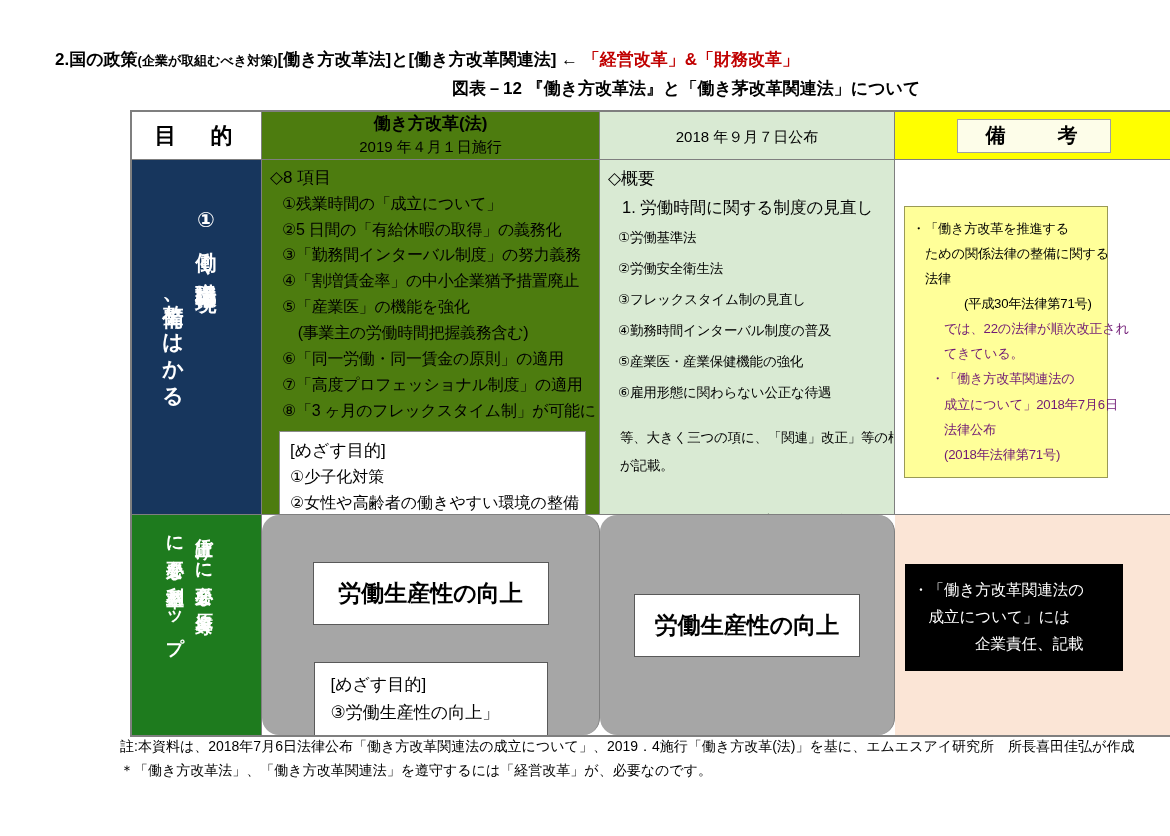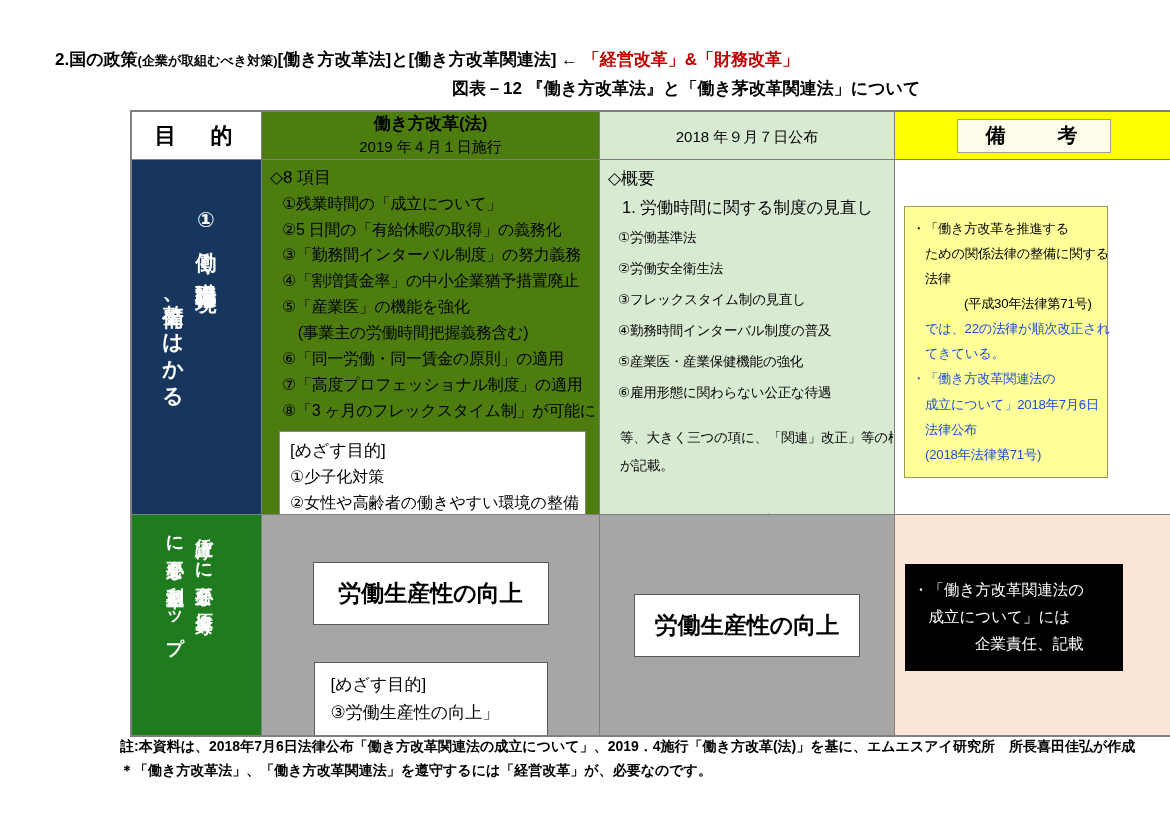--- a/index.html
+++ b/index.html
@@ -27,21 +27,21 @@
   .cell { border-right:1.5px solid #7f7f7f; border-bottom:1.5px solid #7f7f7f; box-sizing:border-box; position:relative; overflow:hidden; }
   .cell.last-col { border-right:none; }
   .cell.last-row { border-bottom:none; }
 
   .c-white { background:#ffffff; }
   .c-blue  { background:#4d7c0f; }
   .c-green { background:#d9ead3; }
   .c-yellow{ background:#ffff00; }
   .c-navy  { background:#17365d; }
   .c-dgreen{ background:#1e7b1e; }
-  .c-gray  { background:#a6a6a6; }
+  .c-gray  { background:#a6a6a6;border-radius:17px; }
   .c-pink  { background:#fbe5d6; }
 
   
   .hdr { display:flex; flex-direction:column; align-items:center; justify-content:center; text-align:center; }
   .hdr .t { font-weight:bold; font-size:17px; line-height:1.2; }
   .hdr .s { font-size:15px; margin-top:3px; }
   .purpose-hdr { font-size:22px; font-weight:bold; letter-spacing:6px; }
   .remarks-hdr-box {
     background:#fdfde9; border:1px solid #a0a0a0; width:152px; height:32px;
     display:flex; align-items:center; justify-content:center;
@@ -79,41 +79,41 @@
   .rl-note2 { font-size:13.5px; padding-left:4px; margin-top:26px; line-height:2.2; white-space:nowrap; }
 
   
   .remarks-box {
     position:absolute; left:9px; top:46px; width:204px;
     background:#ffff99; border:1px solid #9a9a55;
     padding:9px 7px 10px 7px; box-sizing:border-box;
     font-size:13.2px; line-height:1.9; letter-spacing:-0.2px;
   }
   .remarks-box .ln { white-space:nowrap; }
-  .remarks-box .red { color:#1d4ed8; }
+  .remarks-box .red { color:#701a75;margin-left:19px; }
 
   
   .prod-box {
     background:#ffffff; border:1px solid #595959; text-align:center;
     font-weight:bold; font-size:23px; padding:15px 0;
   }
   .prod-box.b1 { width:234px; margin:47px auto 0 auto; }
   .prod-box.b2 { width:224px; margin:79px auto 0 auto; }
   .goal-box2 {
     background:#ffffff; border:1px solid #595959; width:234px; margin:37px auto 0 auto;
     padding:8px 0 10px 16px; box-sizing:border-box; font-size:17px; line-height:1.65;
   }
   .black-box {
     background:#000000; color:#ffffff; width:218px; margin:49px 0 0 10px;
     padding:12px 6px 14px 8px; box-sizing:border-box; font-size:15.5px; line-height:1.75;
   }
   .black-box .ln { white-space:nowrap; }
 
   
-  .footer-note { position:absolute; left:120px; font-size:14px; font-weight:bold; white-space:nowrap; }
+  .footer-note { position:absolute; left:120px; font-size:14px; font-weight:normal; white-space:nowrap; }
   .fn1 { top:738px; }
   .fn2 { top:762px; }
 </style>
 </head>
 <body>
 
 <div class="slide">
 
   <div class="doc-title">
     <span>2.国の政策</span><span class="small">(企業が取組むべき対策)</span><span>[働き方改革法]と[働き方改革関連法]</span>

